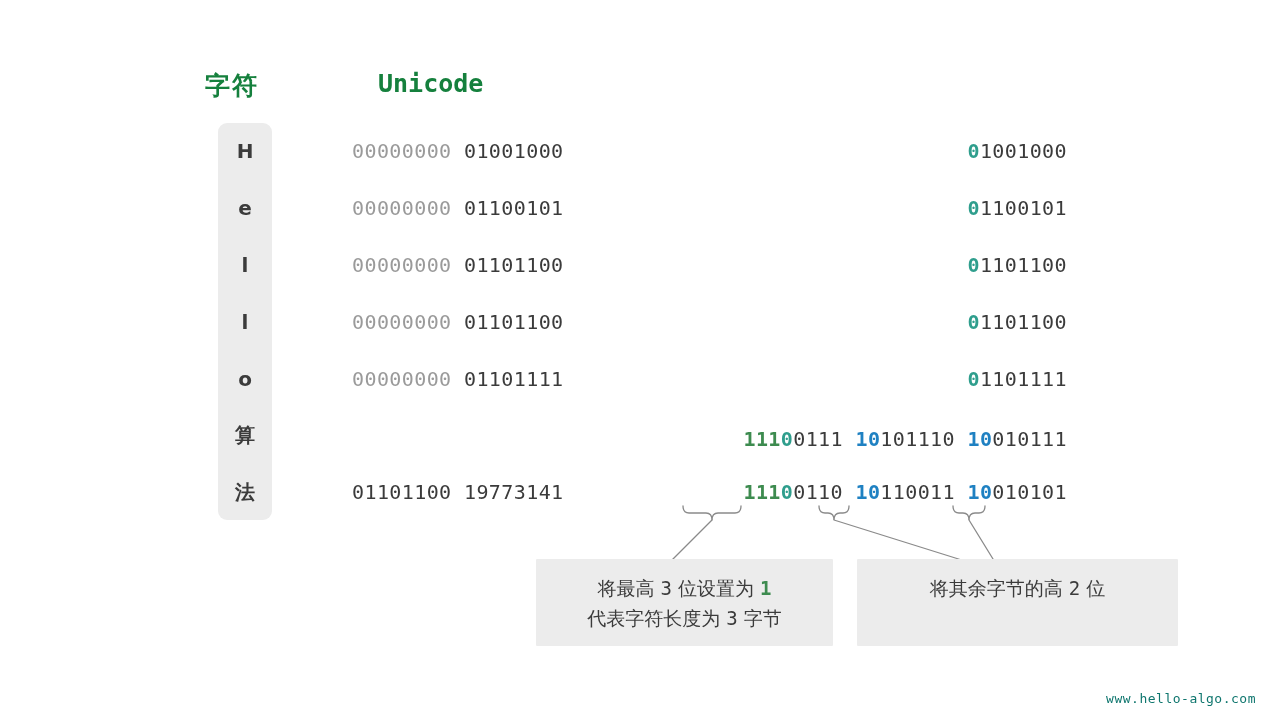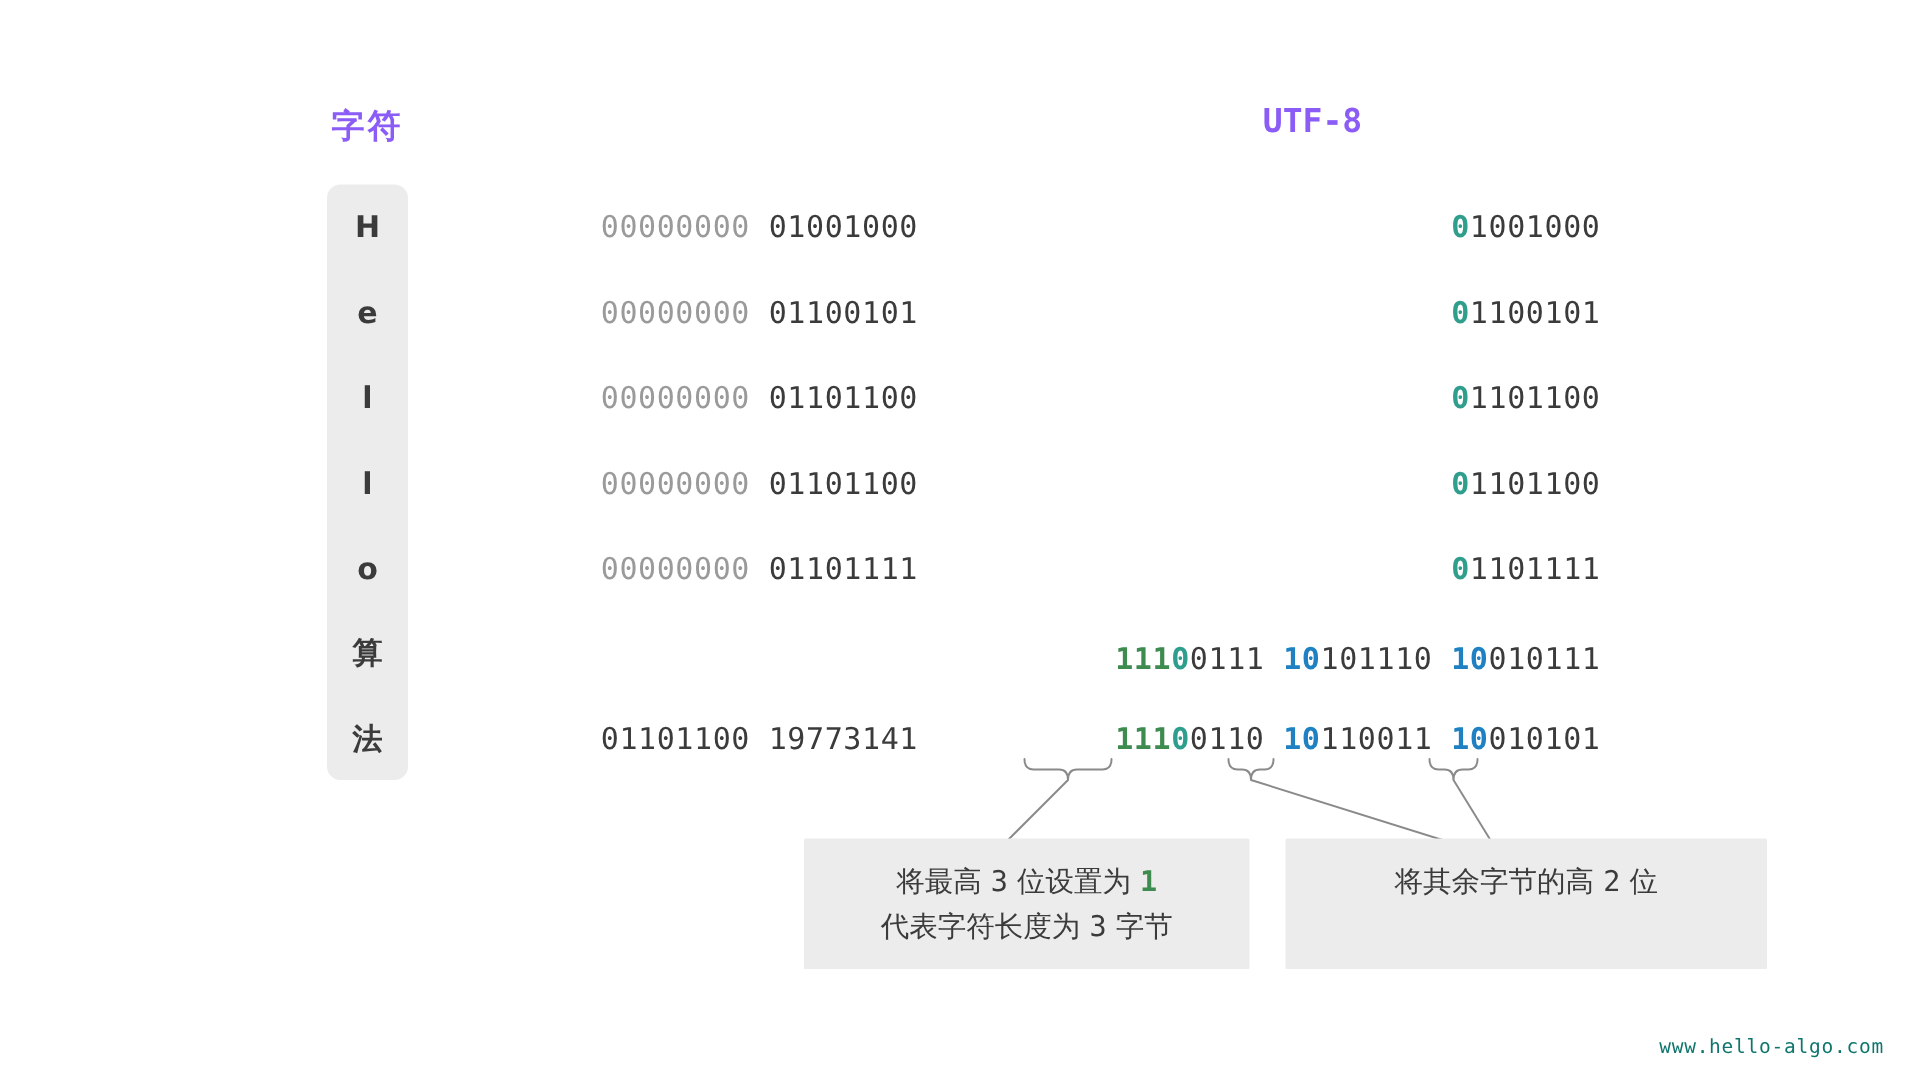--- a/index.html
+++ b/index.html
@@ -20,24 +20,24 @@
     left: 0; top: 0;
     width: 1280px;
     height: 720px;
   }
 
   
   .col-header {
     position: absolute;
     font-family: "DejaVu Sans Mono", monospace;
     font-weight: bold;
-    font-size: 22px;
-    color: #8b5cf6;
+    font-size: 25px;
+    color: #15803d;
     white-space: nowrap;
-    text-align: center;
+    text-align: left;
   }
   #hdr-char  { left: 205px; top: 69px; width: 80px; font-family: "DejaVu Sans", sans-serif; letter-spacing: 2px;}
   #hdr-unicode { left: 378px; top: 69px; width: 200px; }
   #hdr-utf8    { left: 795px; top: 69px; width: 160px; }
 
   
   #char-pill {
     position: absolute;
     left: 218px;
     top: 123px;
@@ -61,21 +61,21 @@
 
   
   .bin {
     position: absolute;
     font-family: "DejaVu Sans Mono", monospace;
     font-size: 20px;
     letter-spacing: 0.4px;
     white-space: pre;
     line-height: 22px;
   }
-  .uni { left: 352px; width: 260px; text-align: right; }
+  .uni { left: 352px; width: 260px; text-align: left; }
   .utf { right: 213px; text-align: right; }
 
   .dim   { color: #9a9a9a; }
   .dark  { color: #3b3b3b; }
   .teal  { color: #2f9e8d; font-weight: bold; }
   .green { color: #3d8b4f; font-weight: bold; }
   .blue  { color: #1f81c2; font-weight: bold; }
 
   
   .callout {
@@ -116,21 +116,21 @@
     color: #0f766e;
     letter-spacing: 0.5px;
   }
 </style>
 </head>
 <body>
 
 <div id="stage">
 
   <div class="col-header" id="hdr-char">字符</div>
-  <div class="col-header" id="hdr-utf8">UTF-8</div>
+  <div class="col-header" id="hdr-unicode">Unicode</div>
 
   <div id="char-pill"></div>
 
   <div class="char-cell" style="top:140px">H</div>
   <div class="char-cell" style="top:197px">e</div>
   <div class="char-cell" style="top:254px">l</div>
   <div class="char-cell" style="top:311px">l</div>
   <div class="char-cell" style="top:368px">o</div>
   <div class="char-cell" style="top:424px">算</div>
   <div class="char-cell" style="top:481px">法</div>

